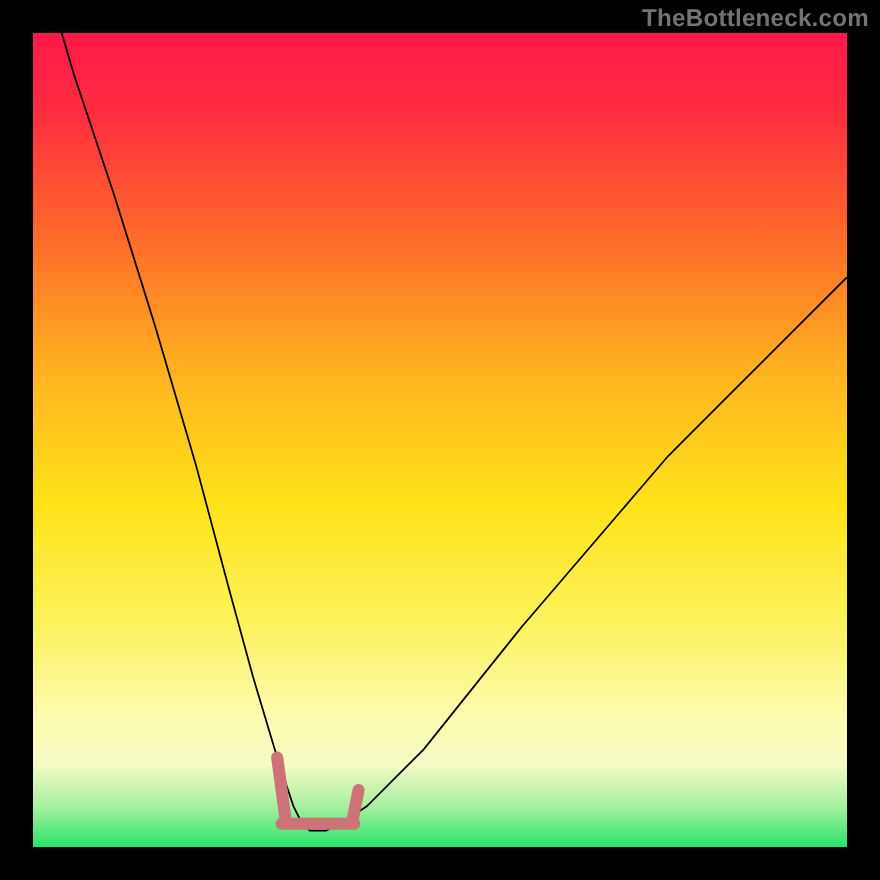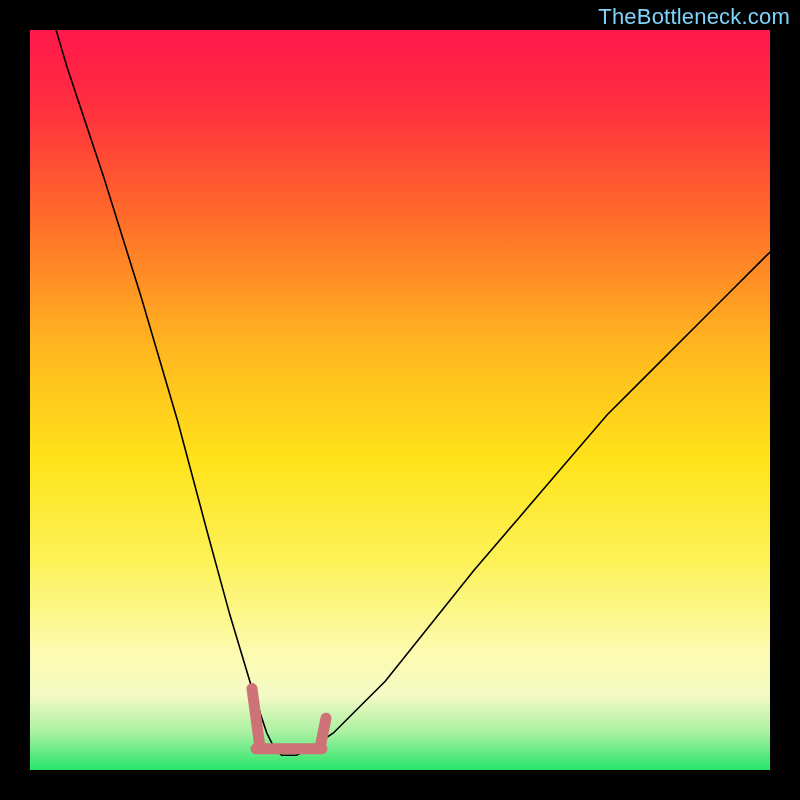--- a/index.html
+++ b/index.html
@@ -9,22 +9,22 @@
     width: 800px;
     height: 800px;
     background: #000;
   }
   .watermark {
     position: absolute;
     top: 4px;
     right: 10px;
     font-family: Arial, Helvetica, sans-serif;
     font-size: 22px;
-    color: #7dd3fc;
-    font-weight: 400;
+    color: #737373;
+    font-weight: 700;
     letter-spacing: 0.2px;
   }
   .plot {
     position: absolute;
     left: 30px;
     top: 30px;
     width: 740px;
     height: 740px;
   }
   .plot svg { display: block; width: 100%; height: 100%; }

